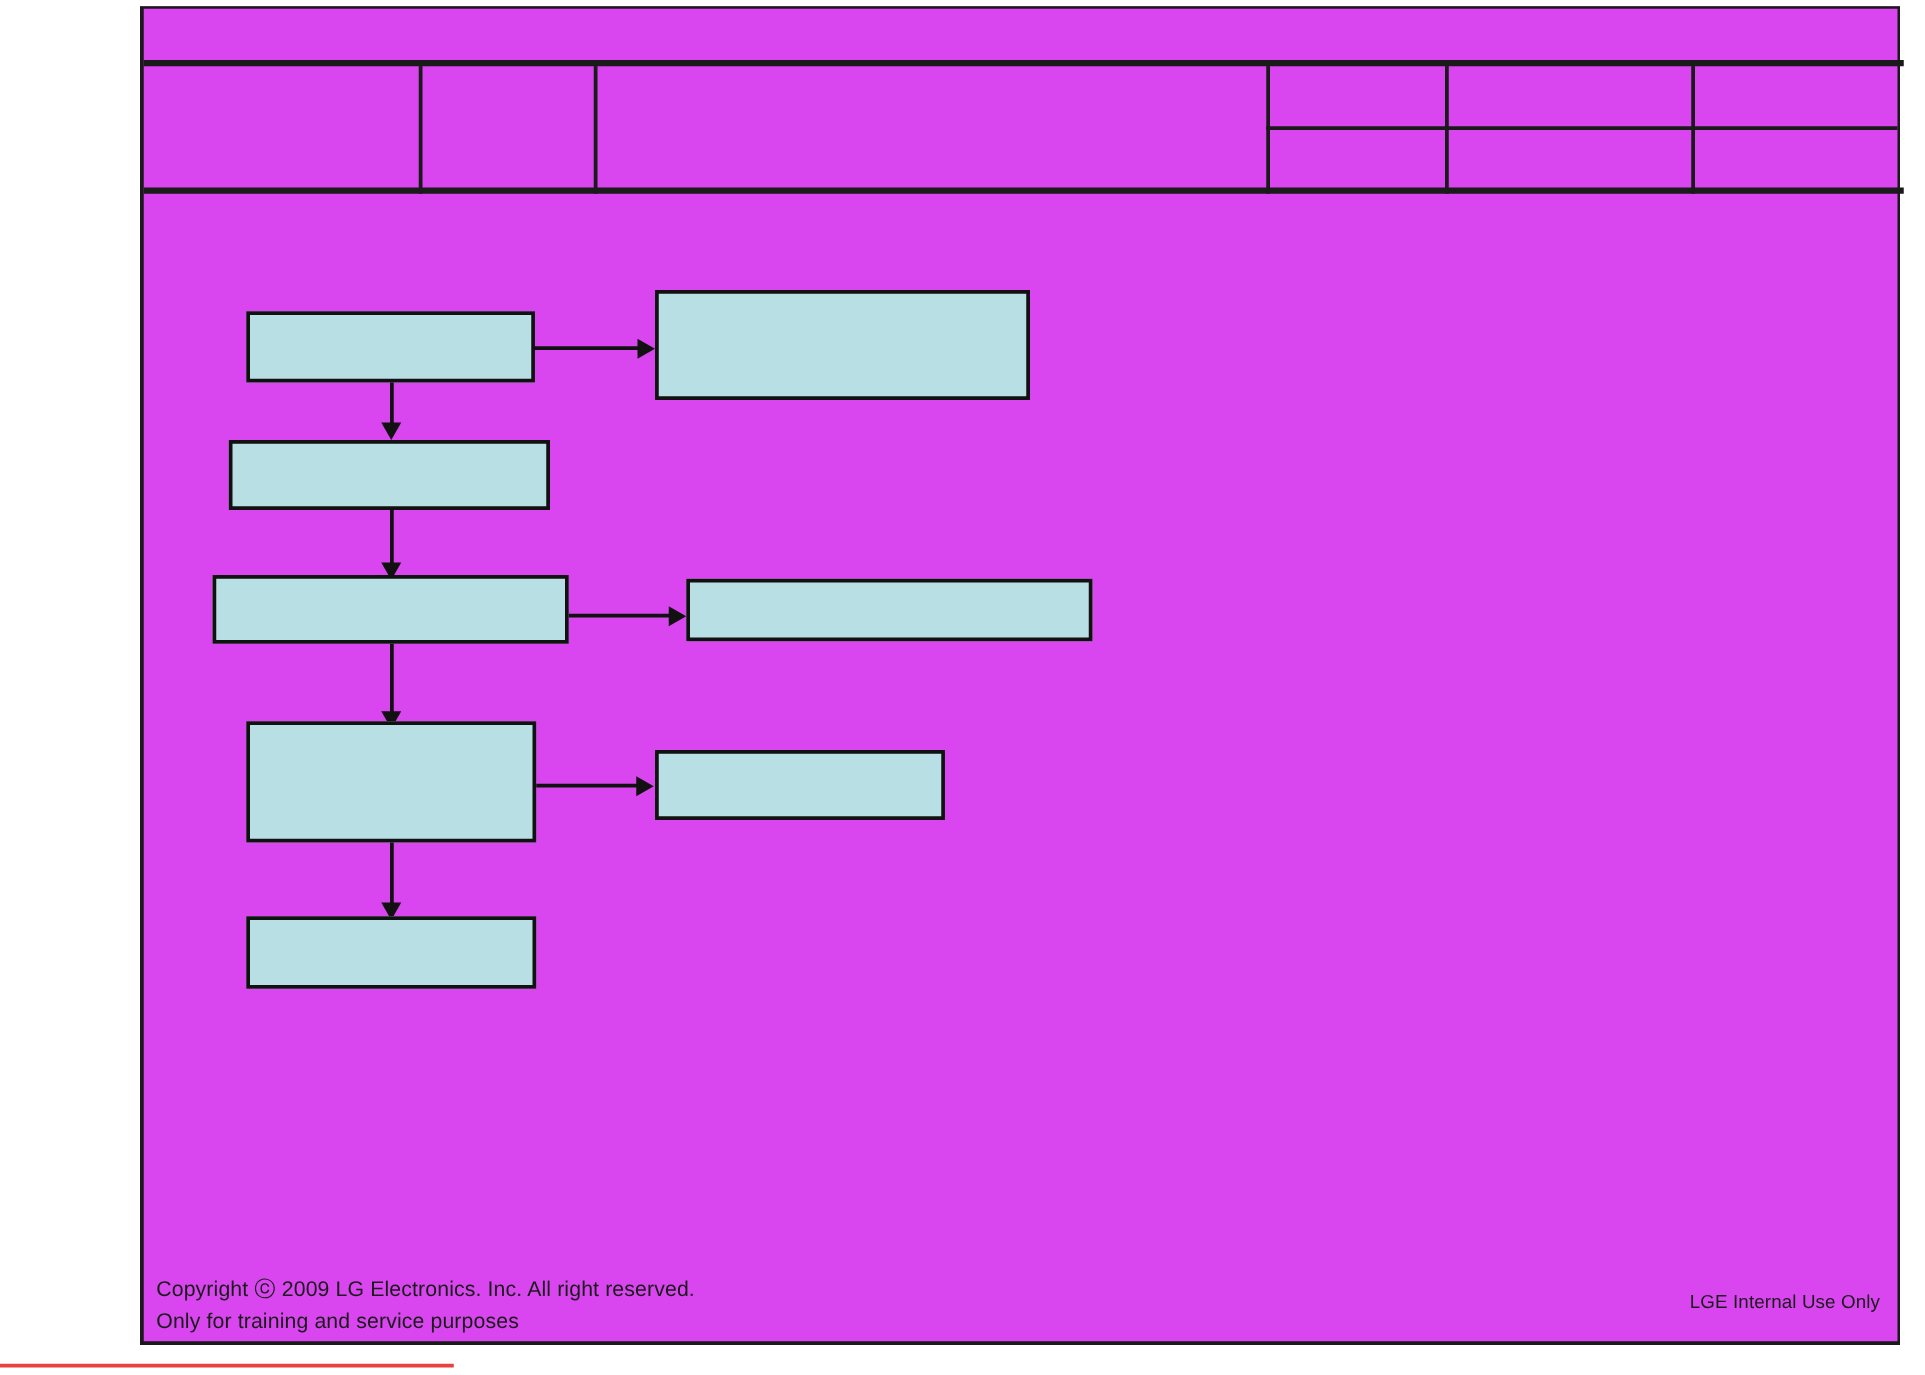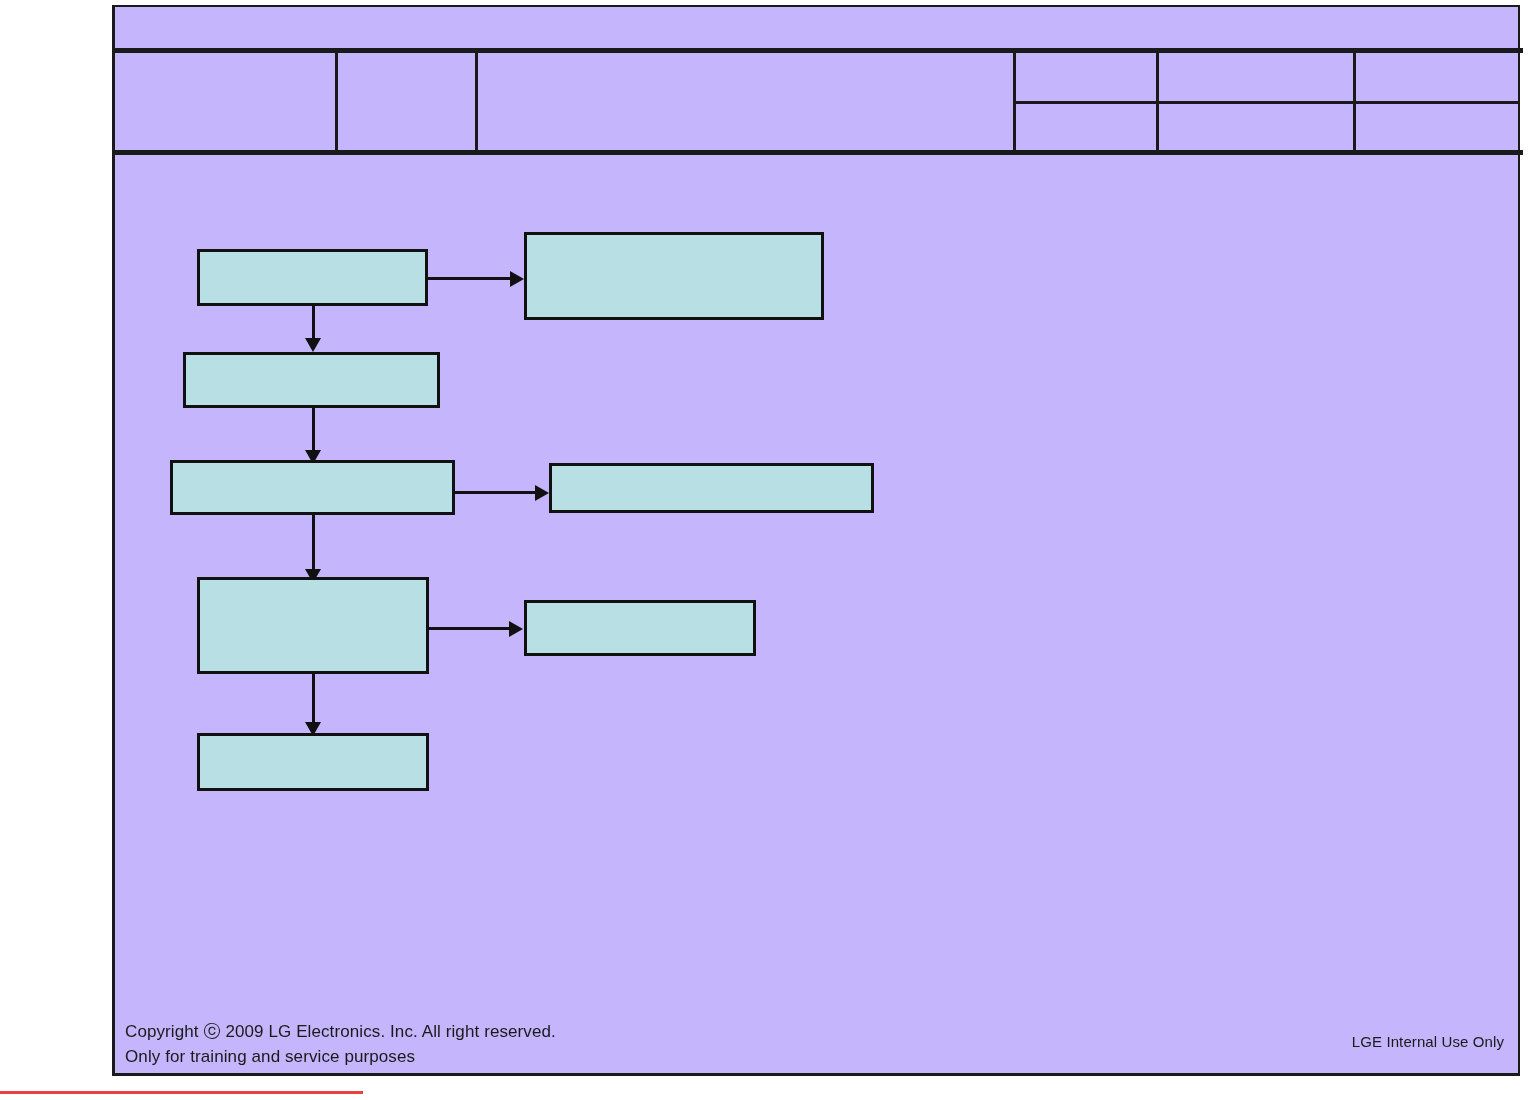--- a/index.html
+++ b/index.html
@@ -18,21 +18,21 @@
 
   
   .frame {
     position: absolute;
     left: 112px; top: 5px;
     width: 1408px; height: 1071px;
     border-left: 3px solid #1a1a1a;
     border-top: 2px solid #1a1a1a;
     border-right: 2px solid #1a1a1a;
     border-bottom: 3px solid #1a1a1a;
-    background: #c4b5fd;
+    background: #d946ef;
   }
 
   
   .rule-thick {
     position: absolute;
     left: 0; width: 1408px;
     height: 5px;
     background: #1a1a1a;
   }
   .rule-top    { top: 41px; }

